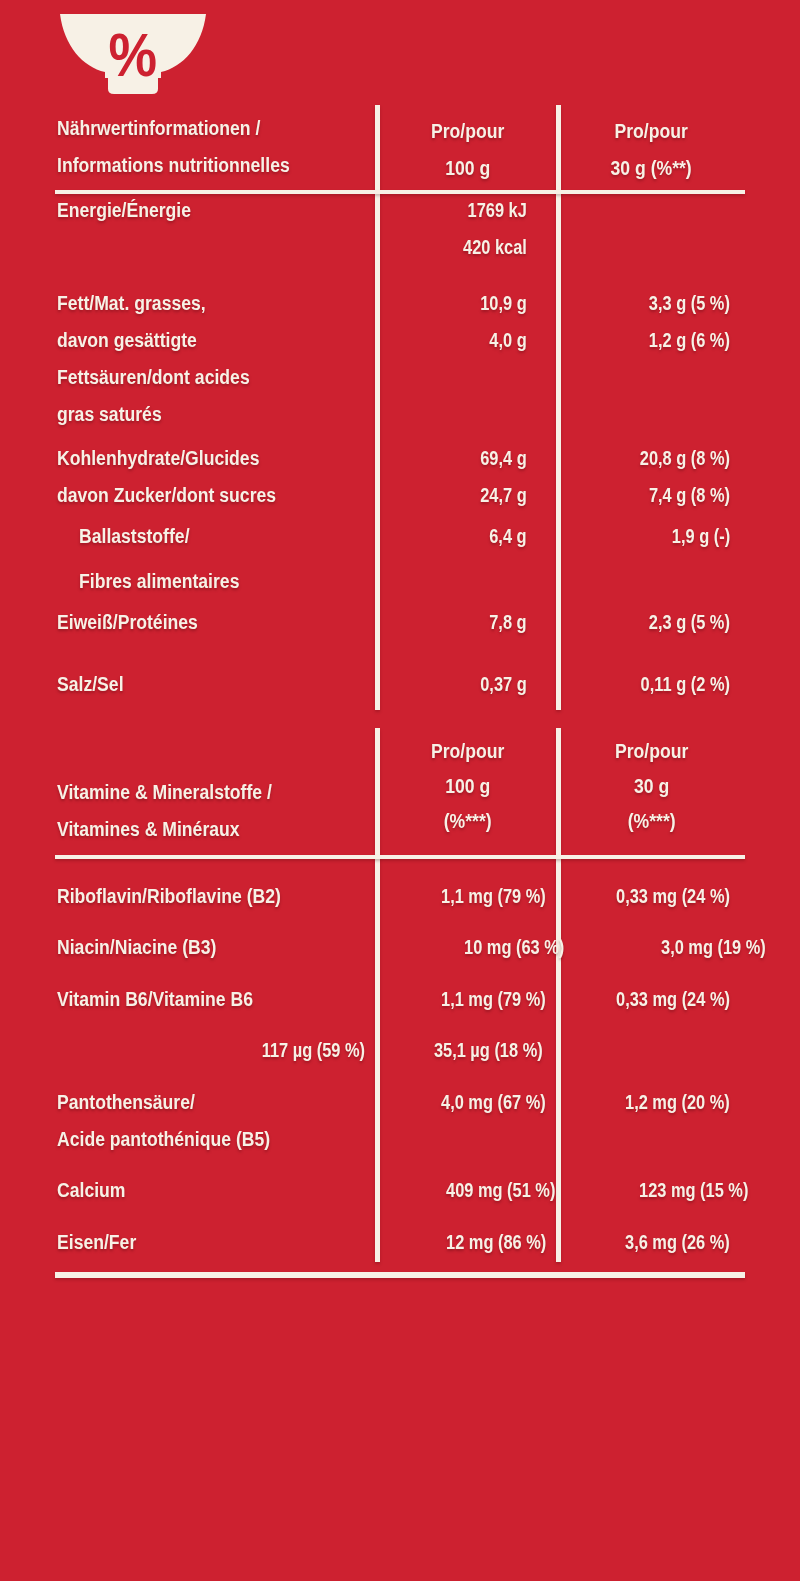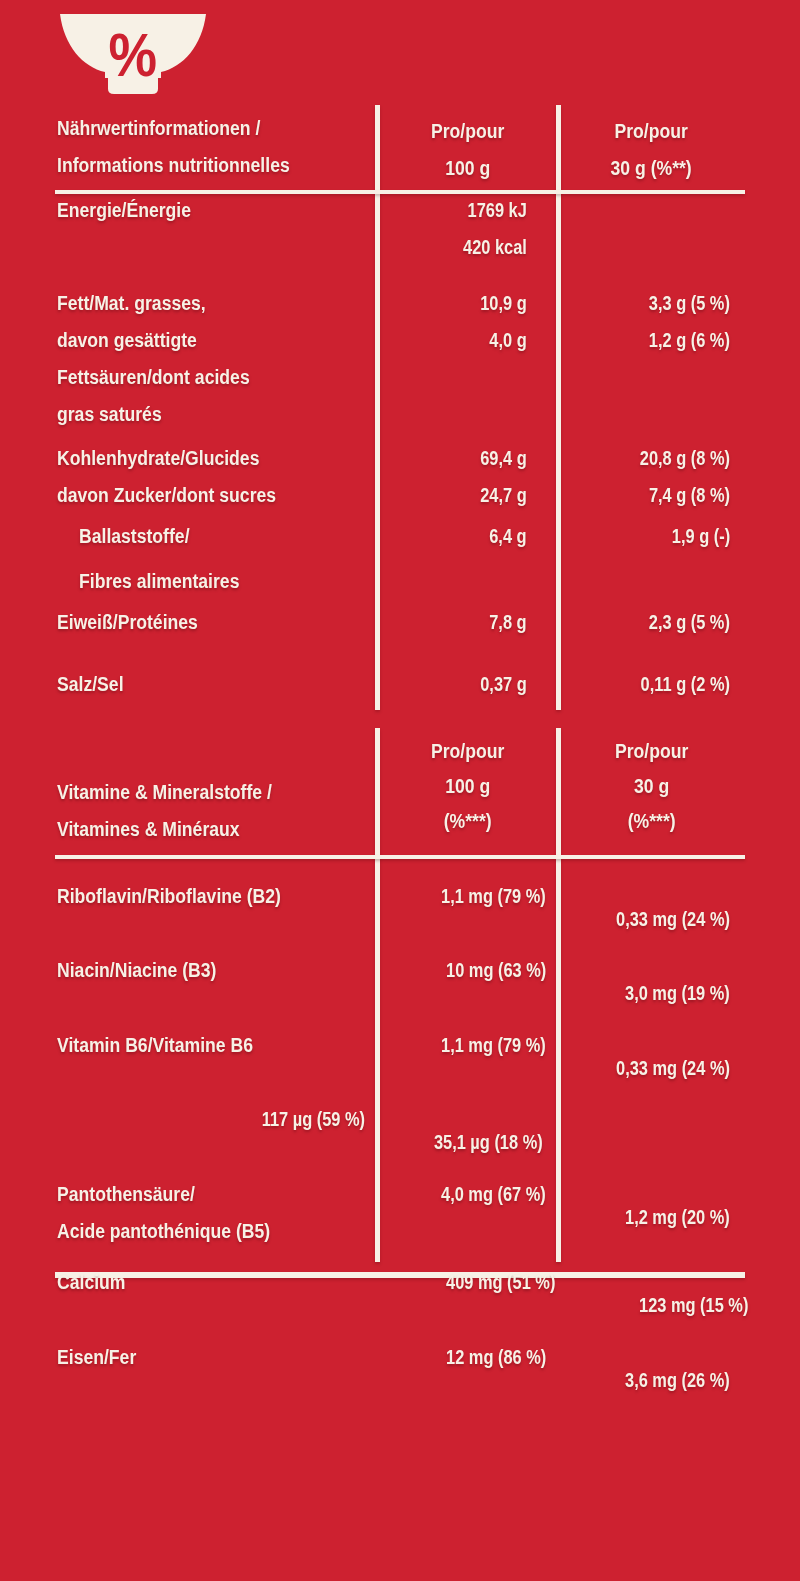--- a/index.html
+++ b/index.html
@@ -38,21 +38,21 @@
   .hl2{top:750px;}
   .hl3{top:1167px;height:6px;}
   
   .grid{display:grid;grid-template-columns:322px 181px 187px;}
   .cell{font-size:20px;line-height:37px;}
   .cell.label{text-align:left;padding-left:2px;}
   .cell.num{text-align:right;}
   .sec1 .cell.num2{padding-right:31px;}
   .sec1 .cell.num3{padding-right:15px;}
   .sec2 .cell.num2{padding-right:12px;}
-  .sec2 .cell.num3{padding-right:15px;margin-top:23px;}
+  .sec2 .cell.num3{padding-right:15px;}
   .cell.center{text-align:center;padding:0;}
   .ml{white-space:pre-line;}
   
   .cx{display:inline-block;}
   .ox-l{transform:scaleX(.88);transform-origin:0 0;}
   .ox-r{transform:scaleX(.82);transform-origin:100% 0;text-align:right;}
   .ox-c{transform:scaleX(.88);transform-origin:50% 0;text-align:center;}
   
   .sec1-header{height:85px;}
   .sec1-header .cell{padding-top:5px;}
@@ -62,21 +62,21 @@
   .row-fat{margin-top:19px;}
   .row-carb{margin-top:7px;}
   .row-fibre .cell{line-height:45px;margin-left:22px;}
   .row-protein{margin-top:0;}
   .row-salt{margin-top:25px;text-decoration:underline;}
   
   .sec2-header{margin-top:26px;height:127px;}
   .sec2-header .cell{font-size:20px;line-height:35px;padding-top:5px;}
   .sec2-header .cell.label{align-self:end;padding-bottom:8px;line-height:37px;}
   .row-b2{margin-top:22px;}
-  .row-b3{margin-top:14px;}
+  .row-b3{margin-top:14px;gap:18px;}
   .row-b6{margin-top:15px;}
   .row-b9{margin-top:14px;}
   .row-b5{margin-top:15px;}
   .row-calcium{margin-top:14px;gap:9px;}
   .row-iron{margin-top:15px;}
 </style>
 </head>
 <body>
 
 <div class="panel">

